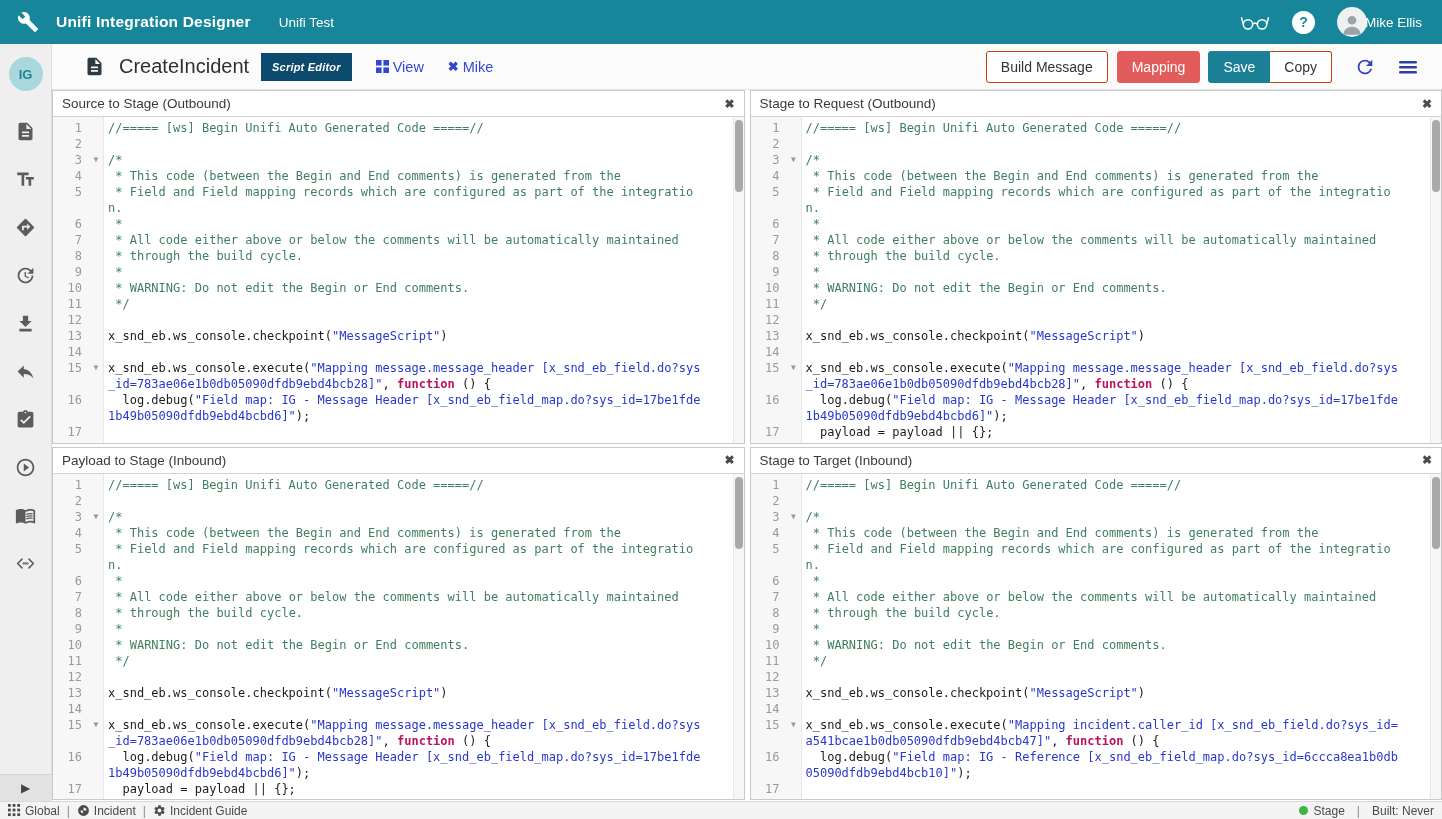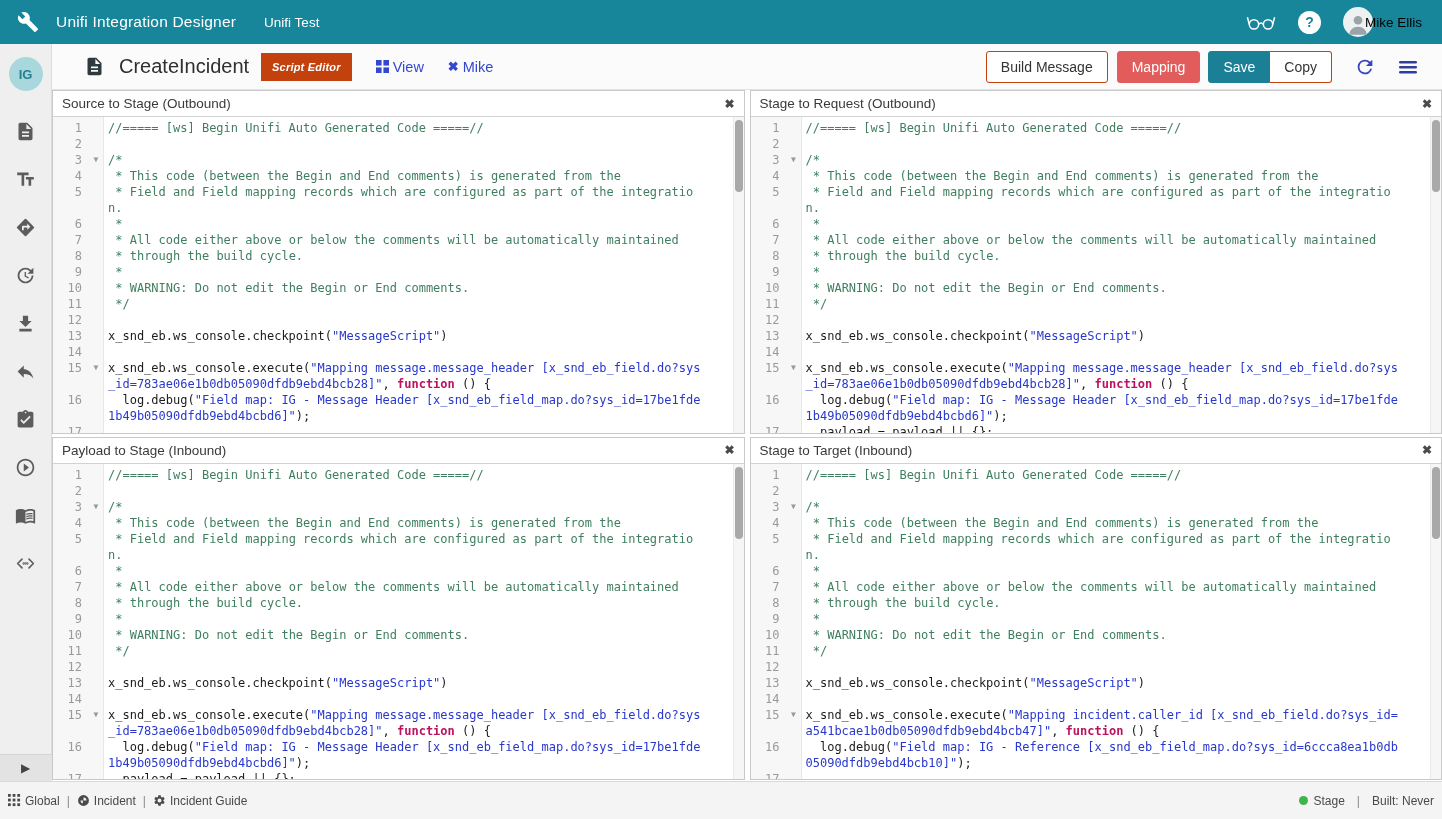--- a/index.html
+++ b/index.html
@@ -3,45 +3,45 @@
 <meta charset="utf-8">
 <style>
   * { box-sizing: border-box; margin: 0; padding: 0; }
   html, body { width: 1442px; height: 819px; overflow: hidden; }
   body { font-family: "Liberation Sans", sans-serif; background: #fff; }
   .app { display: flex; flex-direction: column; width: 100%; height: 100%; }
 
   
   .top-header { height: 44px; background: #17869a; display: flex; align-items: center; color: #fff; flex: none; }
   .logo-wrap { width: 56px; display: flex; justify-content: center; }
-  .app-title { font-size: 15.5px; font-weight: normal; letter-spacing: .2px; }
+  .app-title { font-size: 15.5px; font-weight: bold; letter-spacing: .2px; }
   .app-subtitle { font-size: 13.5px; margin-left: 28px; }
   .header-right { margin-left: auto; display: flex; align-items: center; gap: 22px; padding-right: 20px; }
   .icon-btn { background: none; border: none; cursor: pointer; display: flex; align-items: center; color: #fff; }
   .help-circle { width: 23px; height: 23px; border-radius: 50%; background: #fff; color: #17869a; font-weight: bold; font-size: 14px; display: flex; align-items: center; justify-content: center; }
   .avatar { width: 30px; height: 30px; border-radius: 50%; background: #eef1f2; display: flex; align-items: flex-end; justify-content: center; overflow: hidden; }
   .user-name { font-size: 13.5px; margin-left: -12px; }
-  .user-chip { display: flex; align-items: center; gap: 4px; background: none; border: none; color: #000000; cursor: pointer; }
+  .user-chip { display: flex; align-items: center; gap: 10px; background: none; border: none; color: #ffffff; cursor: pointer; }
 
   
   .mid { flex: 1; display: flex; min-height: 0; }
   .sidebar { width: 52px; background: #efeff0; border-right: 1px solid #dcdcdc; display: flex; flex-direction: column; align-items: center; flex: none; }
   .sb-avatar { width: 34px; height: 34px; border-radius: 50%; background: #a9d7de; color: #22808f; font-size: 13px; font-weight: bold; display: flex; align-items: center; justify-content: center; margin-top: 13px; border: none; cursor: pointer; }
   .sb-icons { display: flex; flex-direction: column; align-items: center; margin-top: 16px; }
   .sb-icon { width: 52px; height: 48px; display: flex; align-items: center; justify-content: center; color: #5c5c5c; background: none; border: none; cursor: pointer; }
   .sb-icon svg { width: 21px; height: 21px; }
   .sb-expand { margin-top: auto; width: 52px; height: 27px; background: #e3e3e4; border: none; border-top: 1px solid #d4d4d4; color: #444; font-size: 12px; cursor: pointer; display: flex; align-items: center; justify-content: center; }
 
   .content { flex: 1; display: flex; flex-direction: column; min-width: 0; }
 
   
   .toolbar { height: 46px; background: #fbfbfb; border-bottom: 1px solid #e3e3e3; display: flex; align-items: center; padding: 0 14px 0 32px; flex: none; }
   .doc-icon { color: #2e3a40; display: flex; }
   .record-title { font-size: 20px; color: #2f2f2f; font-weight: 500; margin-left: 14px; }
-  .badge { background: #c2410c; color: #fff; font-size: 11px; font-weight: bold; font-style: italic; padding: 8px 11px; border-radius: 0; margin-left: 12px; letter-spacing: .2px; }
+  .badge { background: #0c4a6e; color: #fff; font-size: 11px; font-weight: bold; font-style: italic; padding: 8px 11px; border-radius: 0; margin-left: 12px; letter-spacing: .2px; }
   .tb-link { display: flex; align-items: center; gap: 4px; color: #3347d1; font-size: 14.5px; background: none; border: none; cursor: pointer; margin-left: 16px; padding-left: 8px; }
   .tb-link svg { width: 13px; height: 13px; }
   .tb-link .x-glyph { font-size: 13px; font-weight: bold; }
   .toolbar-right { margin-left: auto; display: flex; align-items: center; }
   .btn { font-size: 14px; padding: 7px 14px; border: 1px solid #c2410c; background: #fff; color: #333; border-radius: 3px; cursor: pointer; font-family: inherit; }
   .btn-build { margin-right: 9px; }
   .btn-disable { background: #e25c5c; border-color: #e25c5c; color: #fff; margin-right: 8px; }
   .btn-group { display: inline-flex; }
   .btn-save { background: #1b7f96; border-color: #1b7f96; color: #fff; border-radius: 3px 0 0 3px; }
   .btn-copy { border-left: none; border-radius: 0 3px 3px 0; }
@@ -62,21 +62,21 @@
   .gutter-num { width: 36px; flex: none; text-align: right; padding-right: 7px; color: #9a9a9a; }
   .gutter-fold { width: 14px; flex: none; text-align: center; color: #999; font-size: 8px; cursor: pointer; }
   .code-line { flex: 1; white-space: pre-wrap; word-break: break-all; padding: 0 40px 0 5px; min-height: 16px; color: #1c1c1c; cursor: text; }
   .tok-c { color: #3f7f5f; }
   .tok-s { color: #2838cc; }
   .tok-k { color: #bd135f; font-weight: bold; }
   .vscroll { position: absolute; top: 0; right: 0; bottom: 0; width: 11px; background: #f6f6f6; border-left: 1px solid #e9e9e9; }
   .vscroll-thumb { position: absolute; top: 3px; left: 1px; width: 8px; height: 72px; background: #a9a9a9; border-radius: 5px; cursor: pointer; }
 
   
-  .status-bar { height: 38px; flex: none; background: #f4f4f4; border-top: 1px solid #d9d9d9; display: flex; align-items: center; font-size: 12px; color: #4a4a4a; padding: 0 8px; }
+  .status-bar { height: 18px; flex: none; background: #f4f4f4; border-top: 1px solid #d9d9d9; display: flex; align-items: center; font-size: 12px; color: #4a4a4a; padding: 0 8px; }
   .status-item { display: flex; align-items: center; gap: 4px; background: none; border: none; font-size: 12px; color: #4a4a4a; cursor: pointer; font-family: inherit; }
   .status-item svg { width: 13px; height: 13px; }
   .status-sep { margin: 0 7px; color: #8a8a8a; }
   .status-right { margin-left: auto; display: flex; align-items: center; gap: 5px; }
   .status-dot { width: 9px; height: 9px; border-radius: 50%; background: #3cb54a; display: inline-block; }
 </style>
 </head>
 <body>
 
 <div class="app">

